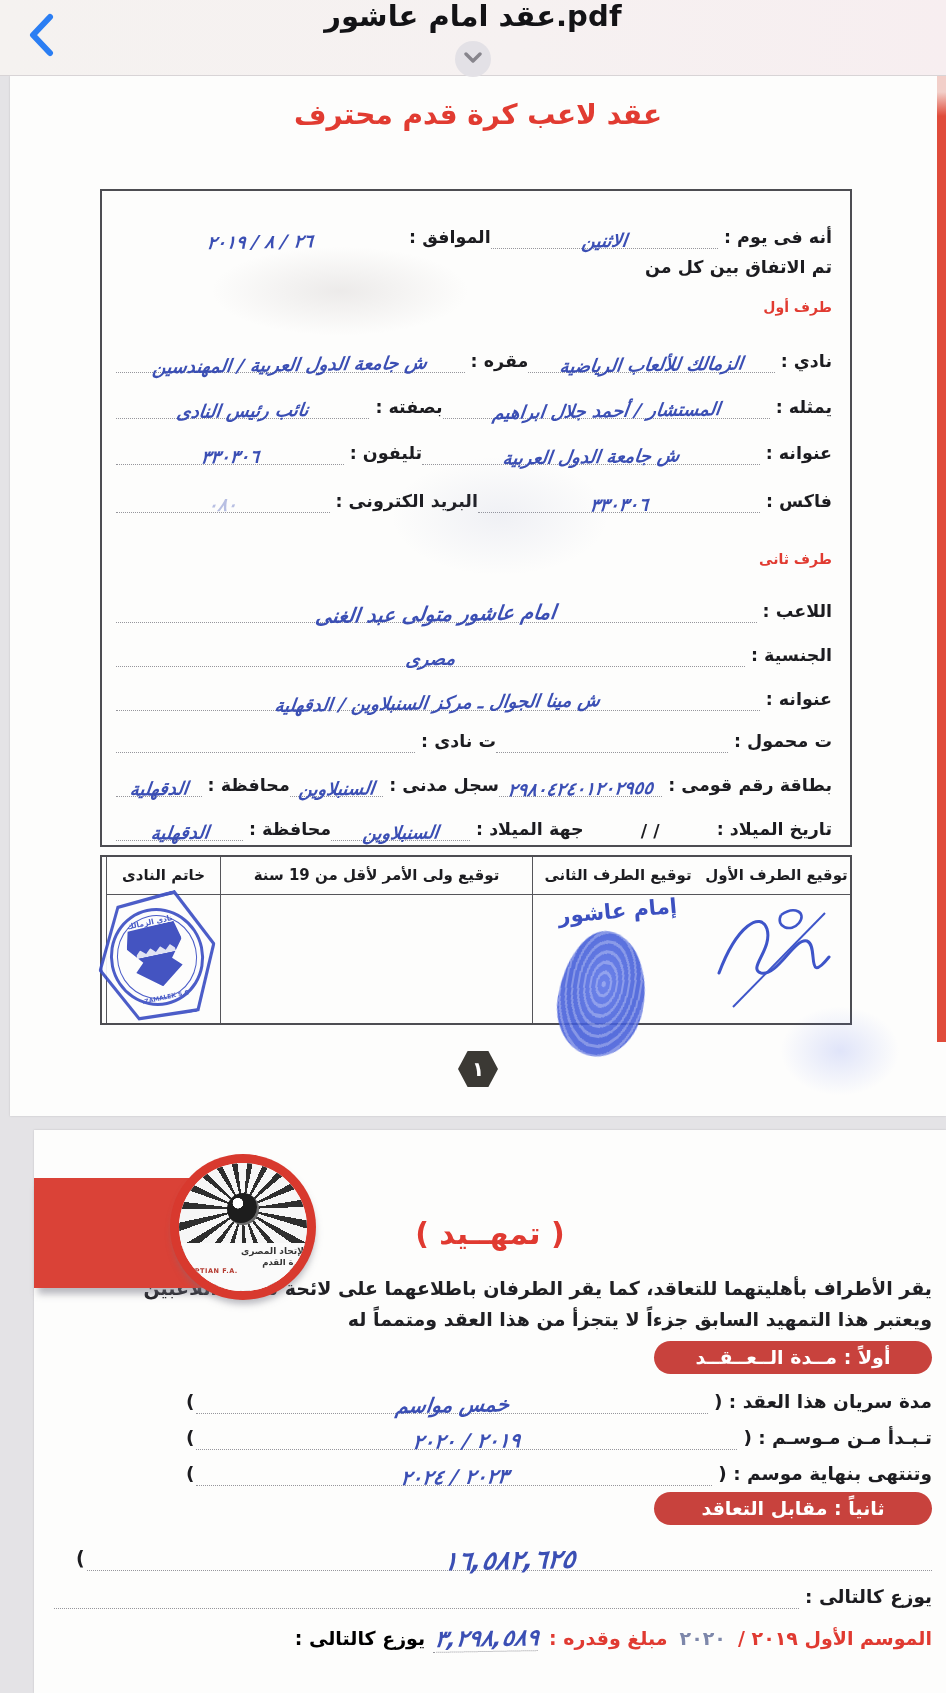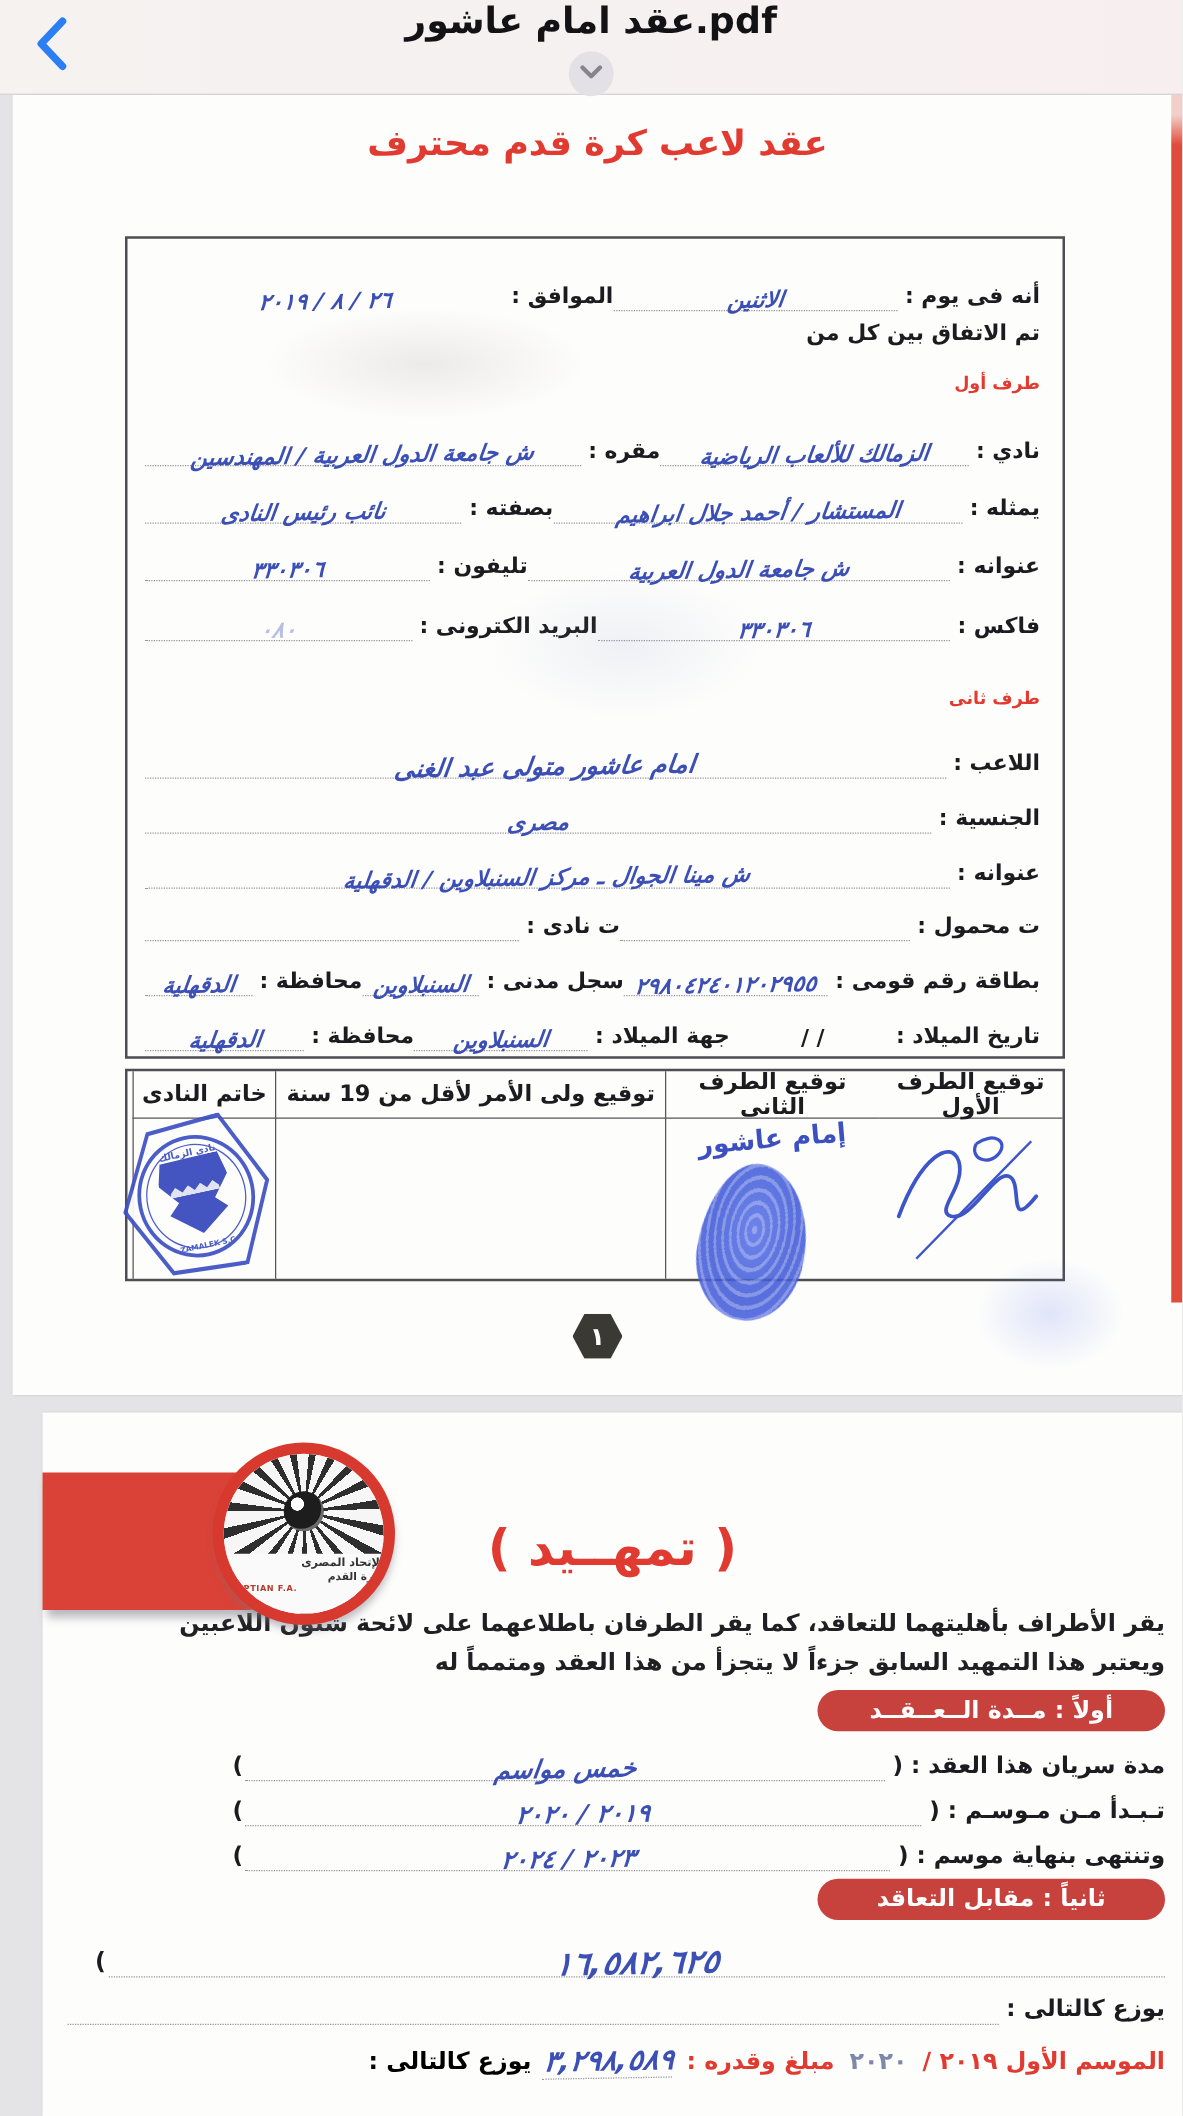--- a/index.html
+++ b/index.html
@@ -34,21 +34,21 @@
   .hw.faint{opacity:.35;}
   .redhead{color:#e13b31;font-size:14px;font-weight:700;display:flex;align-items:center;}
   .h-date{height:46px;} .h-agree{height:38px;align-items:center;} .h-head{height:40px;}
   .h-club,.h-rep,.h-addr{height:46px;} .h-fax{height:48px;}
   .h-head2{height:40px;margin-top:26px;}
   .h-p2{height:44px;} .h-ph{height:42px;}
 
   
   .sigtable{direction:rtl;margin:8px 84px 0 90px;width:752px;box-sizing:border-box;
     border:2px solid #4d4d52;display:grid;grid-template-columns:147px 171px 312px 114px;grid-template-rows:38px 128px;}
-  .th{display:flex;align-items:center;justify-content:center;font-size:18px;font-weight:700;color:#1c1c20;
+  .th{display:flex;align-items:center;justify-content:center;font-size:15px;font-weight:700;color:#1c1c20;
     border-bottom:1.5px solid #55555a;text-align:center;line-height:1.1;}
   .bl{border-left:1.5px solid #55555a;}
   .td{position:relative;overflow:visible;}
 
   .sig-name{position:absolute;top:4px;right:26px;font-size:21px;color:#3c50c0;transform:rotate(-5deg);font-weight:600;}
   .fp{position:absolute;left:26px;top:36px;width:86px;height:126px;z-index:3;
     border-radius:46% 54% 50% 50%/58% 56% 44% 42%;transform:rotate(10deg);filter:blur(.4px);opacity:.88;
     background:
       repeating-radial-gradient(ellipse at 50% 42%,rgba(255,255,255,.28) 0 2px,rgba(255,255,255,0) 2px 6px),
       radial-gradient(ellipse at 50% 42%,#5b74e8 0%,#415bd8 55%,#5468e0 100%);}
@@ -76,21 +76,21 @@
   .efa .rays{position:absolute;inset:0;border-radius:50%;
     background:repeating-conic-gradient(from 118deg at 50% 36%,#2e2e2e 0deg 7deg,#f6f6f6 7deg 19deg);}
   .efa .band{position:absolute;left:0;right:0;bottom:0;height:48px;background:#fafafa;direction:rtl;}
   .efa .band .a1{font-size:9px;font-weight:700;color:#333;line-height:11px;margin-top:3px;}
   .efa .band .a2{font-size:8.5px;font-weight:700;color:#333;line-height:10px;}
   .efa .band .a3{font-size:6.5px;font-weight:700;color:#b43a30;letter-spacing:.5px;line-height:9px;direction:ltr;}
   .efa .ball{position:absolute;left:50%;top:36%;width:32px;height:32px;transform:translate(-50%,-50%);border-radius:50%;
     background:radial-gradient(circle at 34% 32%,#ffffff 0 17%,#1d1d1d 18% 100%);
     box-shadow:inset -2px -2px 0 rgba(255,255,255,.35);}
 
-  .p2head{margin:86px 0 12px;text-align:center;font-size:40px;font-weight:700;color:#e03a31;direction:rtl;letter-spacing:1px;}
+  .p2head{margin:86px 0 12px;text-align:center;font-size:30px;font-weight:700;color:#e03a31;direction:rtl;letter-spacing:1px;}
   .pre{direction:rtl;text-align:right;margin:0 14px 0 40px;font-size:19px;font-weight:700;color:#202024;line-height:31px;}
   .pre.first{margin-top:22px;}
   .badge{direction:rtl;margin:6px 14px 0 auto;width:fit-content;min-width:278px;box-sizing:border-box;text-align:center;
     background:#c8423d;color:#fff;font-size:19px;font-weight:700;border-radius:18px;padding:5px 22px 6px;}
   .p2row{direction:rtl;display:flex;align-items:flex-end;font-size:18.5px;font-weight:700;color:#1c1c20;
     margin:2px 14px 0 150px;height:34px;}
   .p2row .hw{font-size:20px;letter-spacing:3px;}
   .paren{padding:0 2px 2px;}
   .totrow{direction:rtl;display:flex;align-items:flex-end;font-size:19px;font-weight:700;color:#1c1c20;margin:10px 14px 0 40px;height:36px;}
   .totrow .hw{font-size:26px;letter-spacing:6px;top:5px;}

